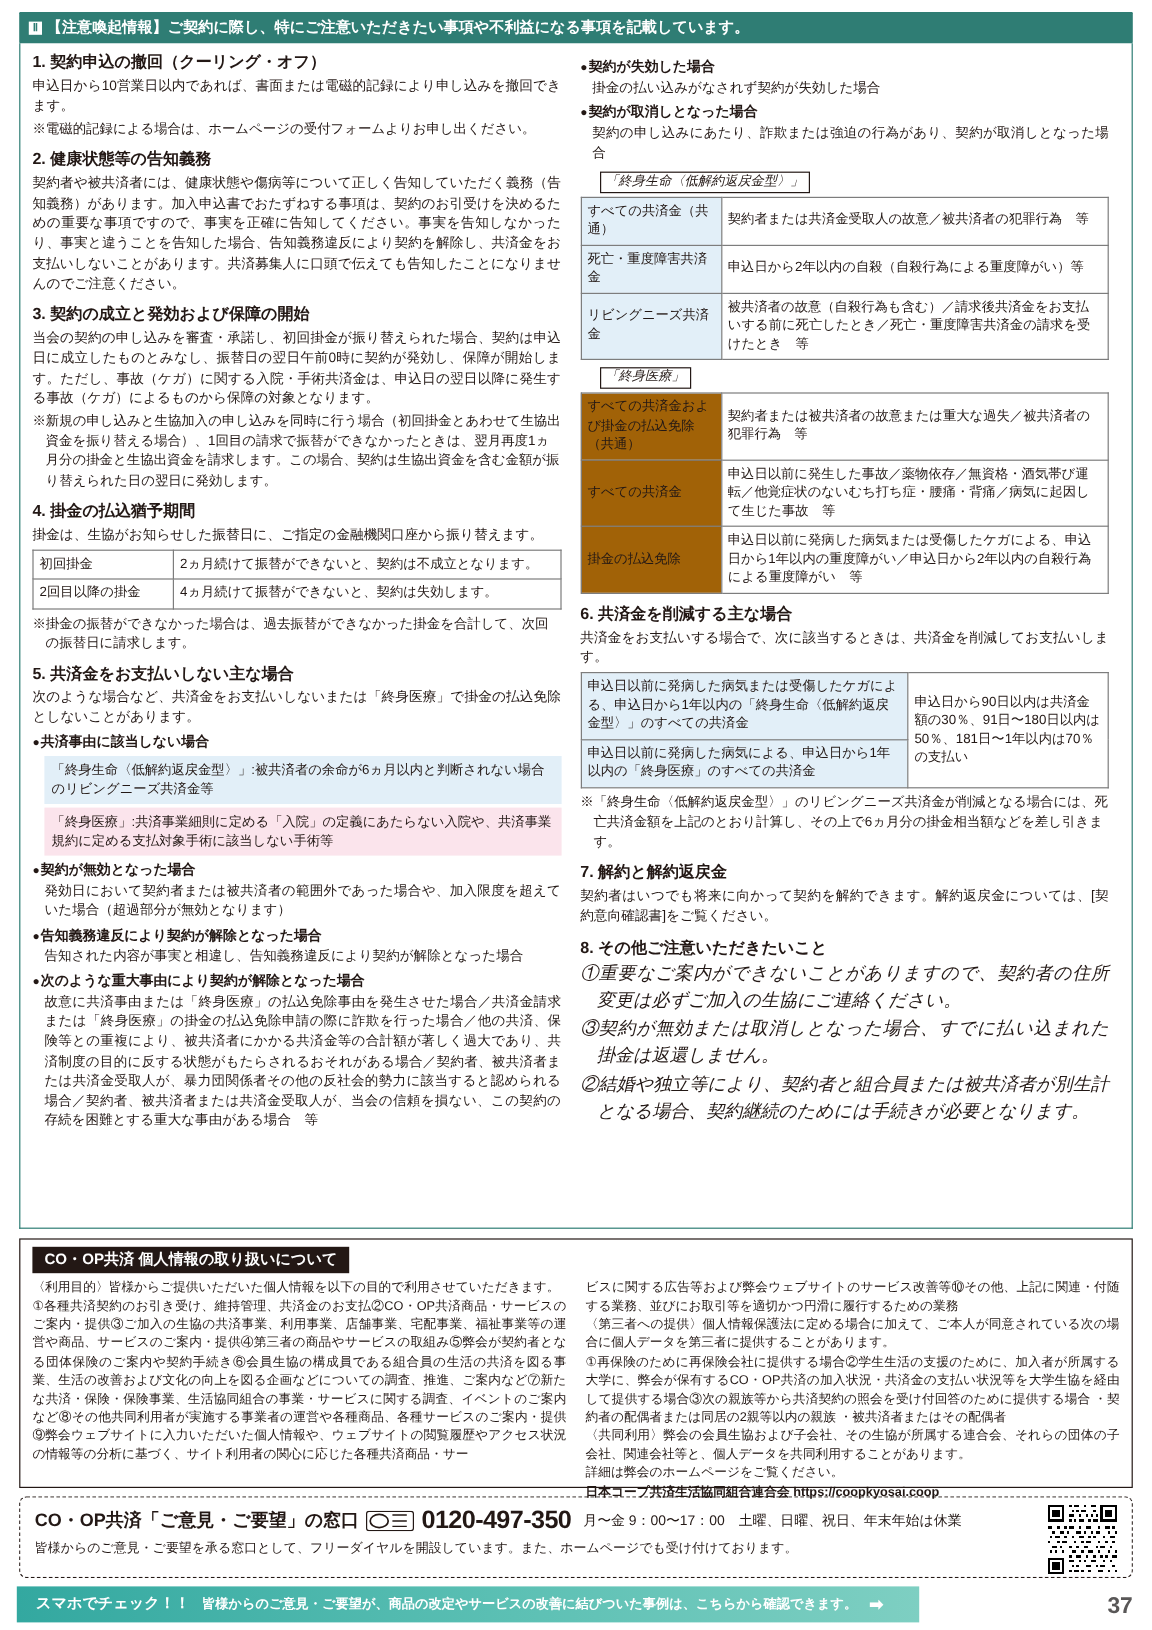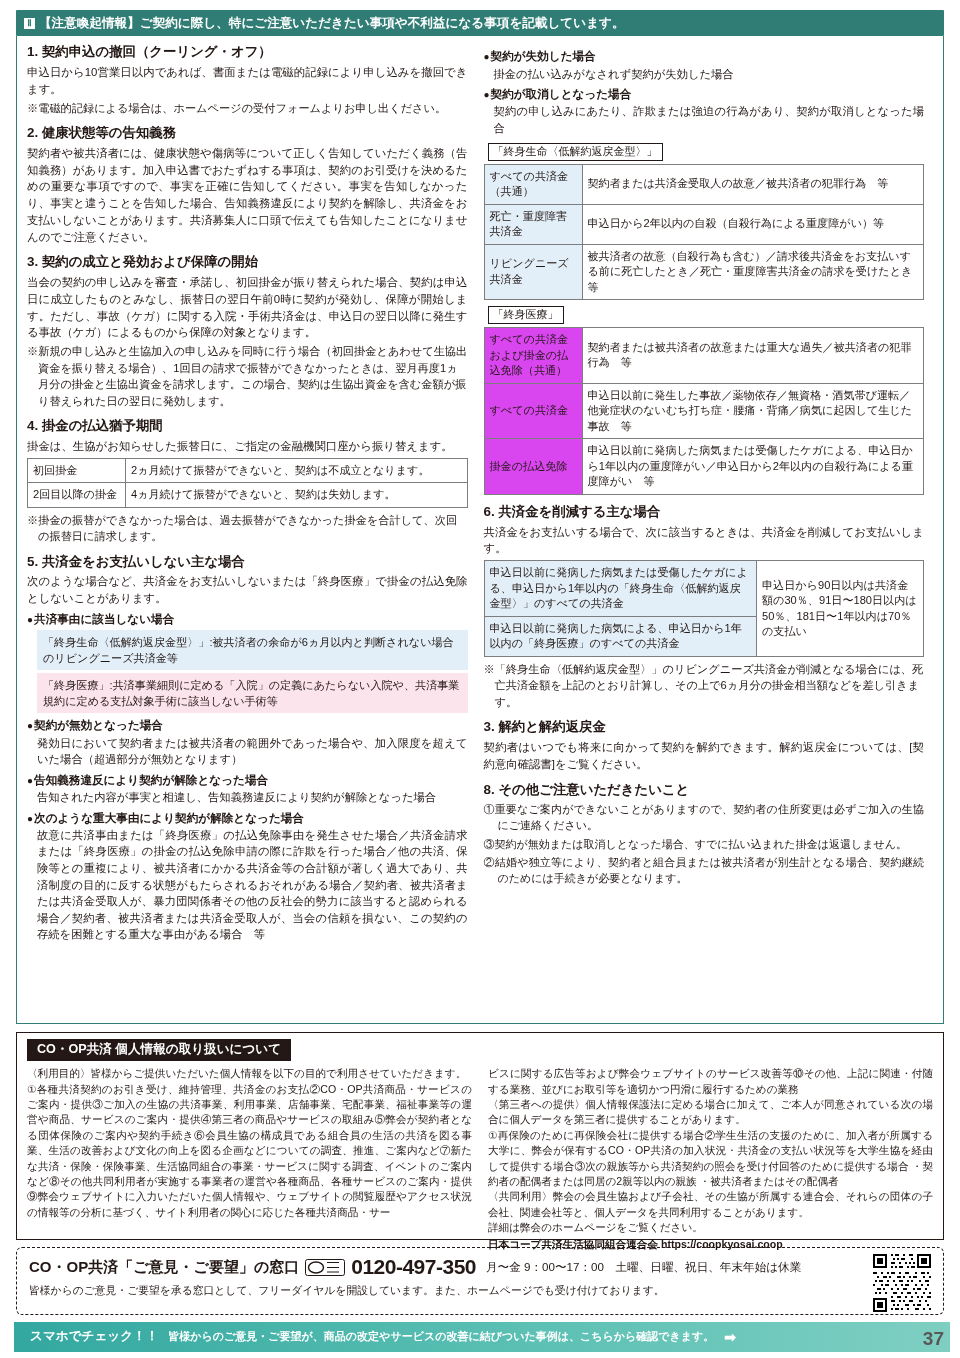--- a/index.html
+++ b/index.html
@@ -52,32 +52,32 @@
   p.body {
     margin: 0 0 2px 0;
     line-height: 1.47;
     font-size: 11.4px;
     text-align: justify;
   }
   p.note { margin: 2px 0 2px 0; line-height:1.47; font-size:11.2px; text-indent:-11px; padding-left:11px;}
   p.bullet { margin: 4px 0 1px 0; font-weight:bold; font-size:11.6px; line-height:1.4; }
   p.bullet::before { content:"●"; font-size:10px; margin-right:1px; }
   p.sub { margin: 0 0 2px 10px; line-height:1.47; font-size:11.3px; text-align:justify; }
-  p.num { margin: 0 0 2px 0; line-height:1.47; font-size:11px; text-indent:-14px; padding-left:14px; text-align:justify;}
-
-  .boxlabel { font-size:11.4px; margin: 6px 0 2px 4px; }
+  p.num { margin: 0 0 2px 0; line-height:1.47; font-size:15px; text-indent:-14px; padding-left:14px; text-align:justify;font-style:italic;}
+
+  .boxlabel { font-size:11.4px; margin: 6px 0 2px 16px; font-style: italic; }
   .tag { display:inline-block; border:1px solid #231815; padding:0 4px; font-size:11px; line-height:1.45; }
 
   table.t { border-collapse: collapse; width:100%; margin: 3px 0 4px 0; font-size:11.1px; }
   table.t td { border:1px solid #7d7d7d; padding: 4px 5px; line-height:1.4; vertical-align: middle; }
-  table.t td.k { width: 98px; }
+  table.t td.k { width: 117px; }
 
   .tbl-blue td { border-color:#6f9fc6; }
   .tbl-pink td { border-color:#c98ca5; }
-  .pinkbg { background:#d946ef; }
+  .pinkbg { background:#a16207; }
   .bluebg { background:#e2eff8; }
 
   .quote { background:#e2eff8; padding:4px 6px; margin:3px 0 3px 10px; line-height:1.45; font-size:11.1px;}
   .quote2 { background:#fbe4ec; padding:4px 6px; margin:3px 0 3px 10px; line-height:1.45; font-size:11.1px;}
 
   
   .privacy {
     margin: 8px 2px 0 2px;
     border: 1.5px solid #231815;
     padding: 6px 10px 20px 10px;
@@ -105,21 +105,21 @@
   .contact-l2 { font-size:10.8px; margin-top:4px; line-height:1.45; }
   .qr { position:absolute; right:12px; top:6px; width:58px; height:58px; }
 
   
   .footer {
     margin: 7px 0 0 0;
     background: linear-gradient(to right, #33a8a0 0%, #5cc0b4 55%, #7ecfc2 100%);
     color:#fff; font-weight:bold; font-size:12.6px;
     padding: 6px 10px 7px 16px;
     display:flex; align-items:center; gap:10px;
-    width: 936px;
+    width: 752px;
   }
   .footer .small { font-size:11px; font-weight:bold; }
   .pageno { position:absolute; right:16px; bottom:8px; font-size:19px; color:#595757; font-weight:bold;}
   .arrow { font-size:14px; }
 </style>
 </head>
 <body>
 
 <div class="page">
 
@@ -234,21 +234,21 @@
             <td class="bluebg" style="width:62%">申込日以前に発病した病気または受傷したケガによる、申込日から1年以内の「終身生命〈低解約返戻金型〉」のすべての共済金</td>
             <td rowspan="2">申込日から90日以内は共済金額の30％、91日〜180日以内は50％、181日〜1年以内は70％の支払い</td>
           </tr>
           <tr>
             <td class="bluebg">申込日以前に発病した病気による、申込日から1年以内の「終身医療」のすべての共済金</td>
           </tr>
         </tbody>
           </table>
         <p class="note">※「終身生命〈低解約返戻金型〉」のリビングニーズ共済金が削減となる場合には、死亡共済金額を上記のとおり計算し、その上で6ヵ月分の掛金相当額などを差し引きます。</p>
 
-        <h2 class="sec">3. 解約と解約返戻金</h2>
+        <h2 class="sec">7. 解約と解約返戻金</h2>
         <p class="body">契約者はいつでも将来に向かって契約を解約できます。解約返戻金については、[契約意向確認書]をご覧ください。</p>
 
         <h2 class="sec">8. その他ご注意いただきたいこと</h2>
         <p class="num">①重要なご案内ができないことがありますので、契約者の住所変更は必ずご加入の生協にご連絡ください。</p>
         <p class="num">③契約が無効または取消しとなった場合、すでに払い込まれた掛金は返還しません。</p>
         <p class="num">②結婚や独立等により、契約者と組合員または被共済者が別生計となる場合、契約継続のためには手続きが必要となります。</p>
       </div>
     </div>
   </div>
 

